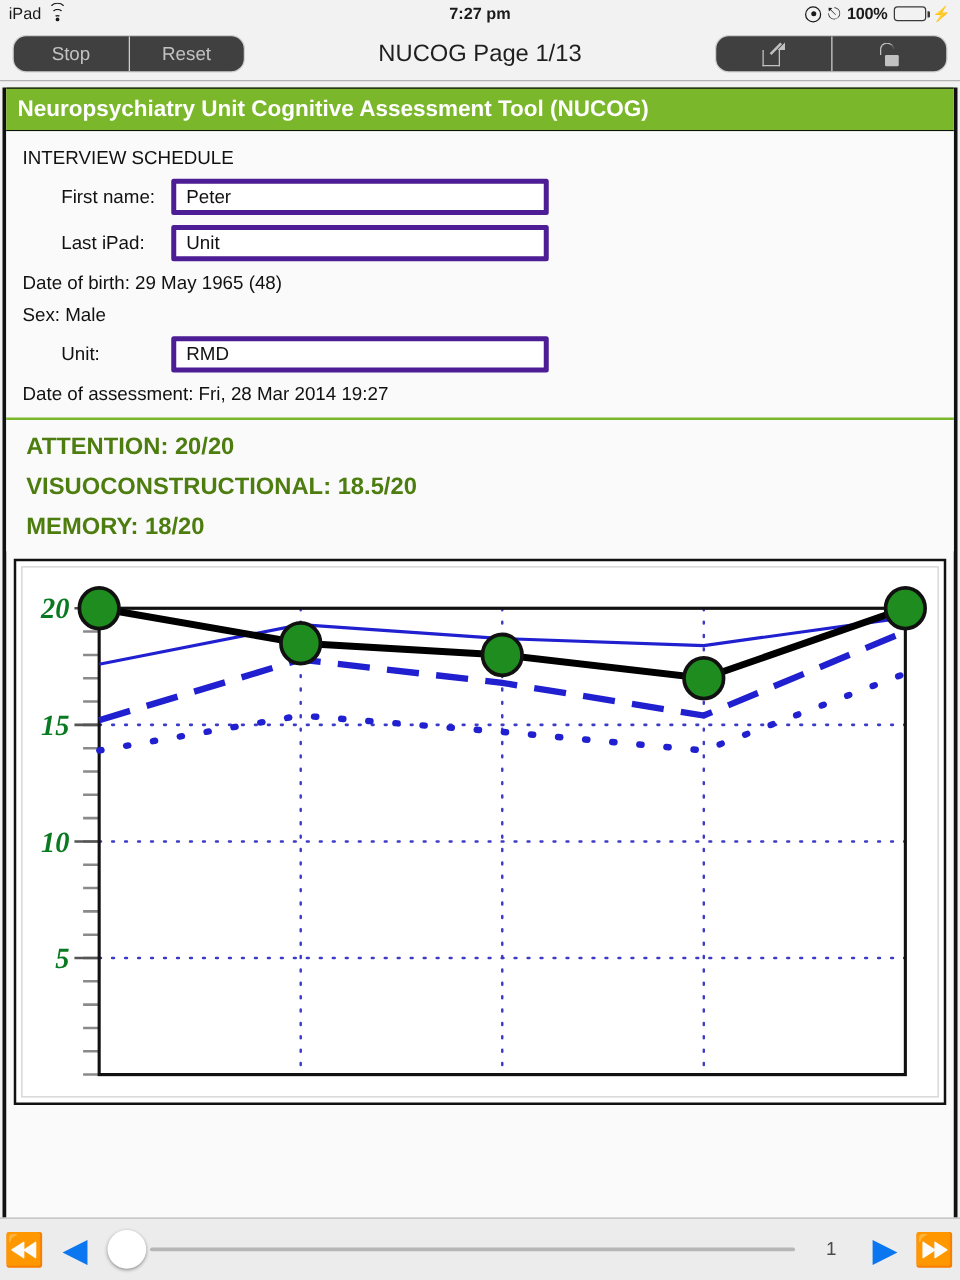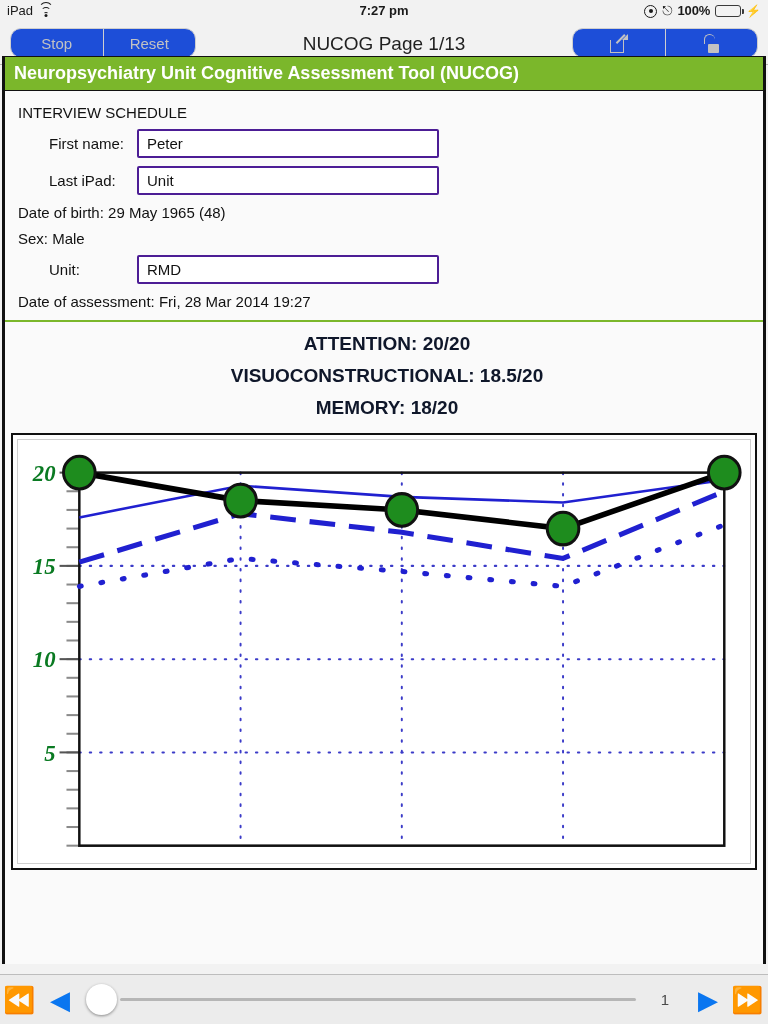--- a/index.html
+++ b/index.html
@@ -39,21 +39,21 @@
   .batt .fill { height: 100%; width: 100%; background: #4cd263; border-radius: 1px; }
   .bolt { font-size: 12px; color: #1a1a1a; }
 
   
   .toolbar {
     position: absolute; left: 0; top: 22px; width: 768px; height: 43px;
     background: #f2f2f2; border-bottom: 1px solid #b3b3b3;
   }
   .seg {
     position: absolute; top: 6px; height: 30px;
-    border: 1px solid #cfcfcf; border-radius: 11px; background: #1d4ed8;
+    border: 1px solid #cfcfcf; border-radius: 11px; background: #404040;
     display: flex; overflow: hidden;
   }
   .seg.left { left: 10px; width: 186px; }
   .seg.right { right: 10px; width: 186px; }
   .seg > div {
     flex: 1; display: flex; align-items: center; justify-content: center;
     font-size: 15px; color: #c2c2c2;
   }
   .seg > div + div { border-left: 1px solid #cfcfcf; }
   .toolbar-title {
@@ -69,43 +69,43 @@
     background: #c2c2c2; transform: rotate(-45deg); transform-origin: left bottom; }
   .share-ico .arr::after { content: ""; position: absolute; right: 0; top: 0; width: 0; height: 0;
     border-left: 6px solid transparent; border-bottom: 6px solid #c2c2c2; }
   .lock-ico { width: 16px; height: 19px; position: relative; }
   .lock-ico .shackle { position: absolute; left: 1px; top: 0; width: 11px; height: 10px;
     border: 1.8px solid #c2c2c2; border-bottom: none; border-radius: 6px 6px 0 0; border-right: none; }
   .lock-ico .body { position: absolute; left: 5px; bottom: 0; width: 11px; height: 9px; background: #c2c2c2; border-radius: 1px; }
 
   
   .pane {
-    position: absolute; left: 2px; top: 56px; width: 764px; height: 908px;
+    position: absolute; left: 2px; top: 70px; width: 764px; height: 908px;
     background: #fafafa; border-left: 3px solid #111; border-right: 3px solid #111;
   }
   .green-header {
     height: 35px; background: #7bb72b; border-top: 1px solid #111; border-bottom: 1px solid #111;
     display: flex; align-items: center; padding-left: 9px;
     color: #ffffff; font-size: 18px; font-weight: bold;
   }
   .form { padding: 8px 0 6px 4px; background: #fafafa; }
   .form-line { font-size: 15px; color: #111; padding: 4px 0 4px 9px; display: flex; align-items: center; }
   .form-line.plain { height: 26px; }
   .form-label { width: 88px; flex: none; margin-left: 31px; }
   .txtfield {
     width: 302px; height: 29px; background: #ffffff;
-    border: 2px solid #4c1d95; border-radius: 2px;
+    border: 4px solid #4c1d95; border-radius: 2px;
     display: flex; align-items: center; padding-left: 8px;
     font-size: 15px; color: #111;
   }
   .green-rule { height: 2px; background: #7bb72b; }
 
   
   .scores { background: #fafafa; padding: 6px 0 3px 0; }
-  .score-line { font-size: 19px; color: #0f172a; font-weight: 600; padding: 5px 10px 5px 16px; text-align: center; }
+  .score-line { font-size: 19px; color: #4d7c0f; font-weight: 600; padding: 5px 10px 5px 16px; }
   .total-bar {
     height: 38px; background: #35497d; display: flex; align-items: center; padding-left: 8px;
     color: #ffffff; font-size: 24px; font-weight: 600;
   }
 
   
   .chart-outer {
     margin: 6px 6px 0 6px; height: 437px; background: #ffffff;
     border: 2px solid #111; padding: 4px;
   }

